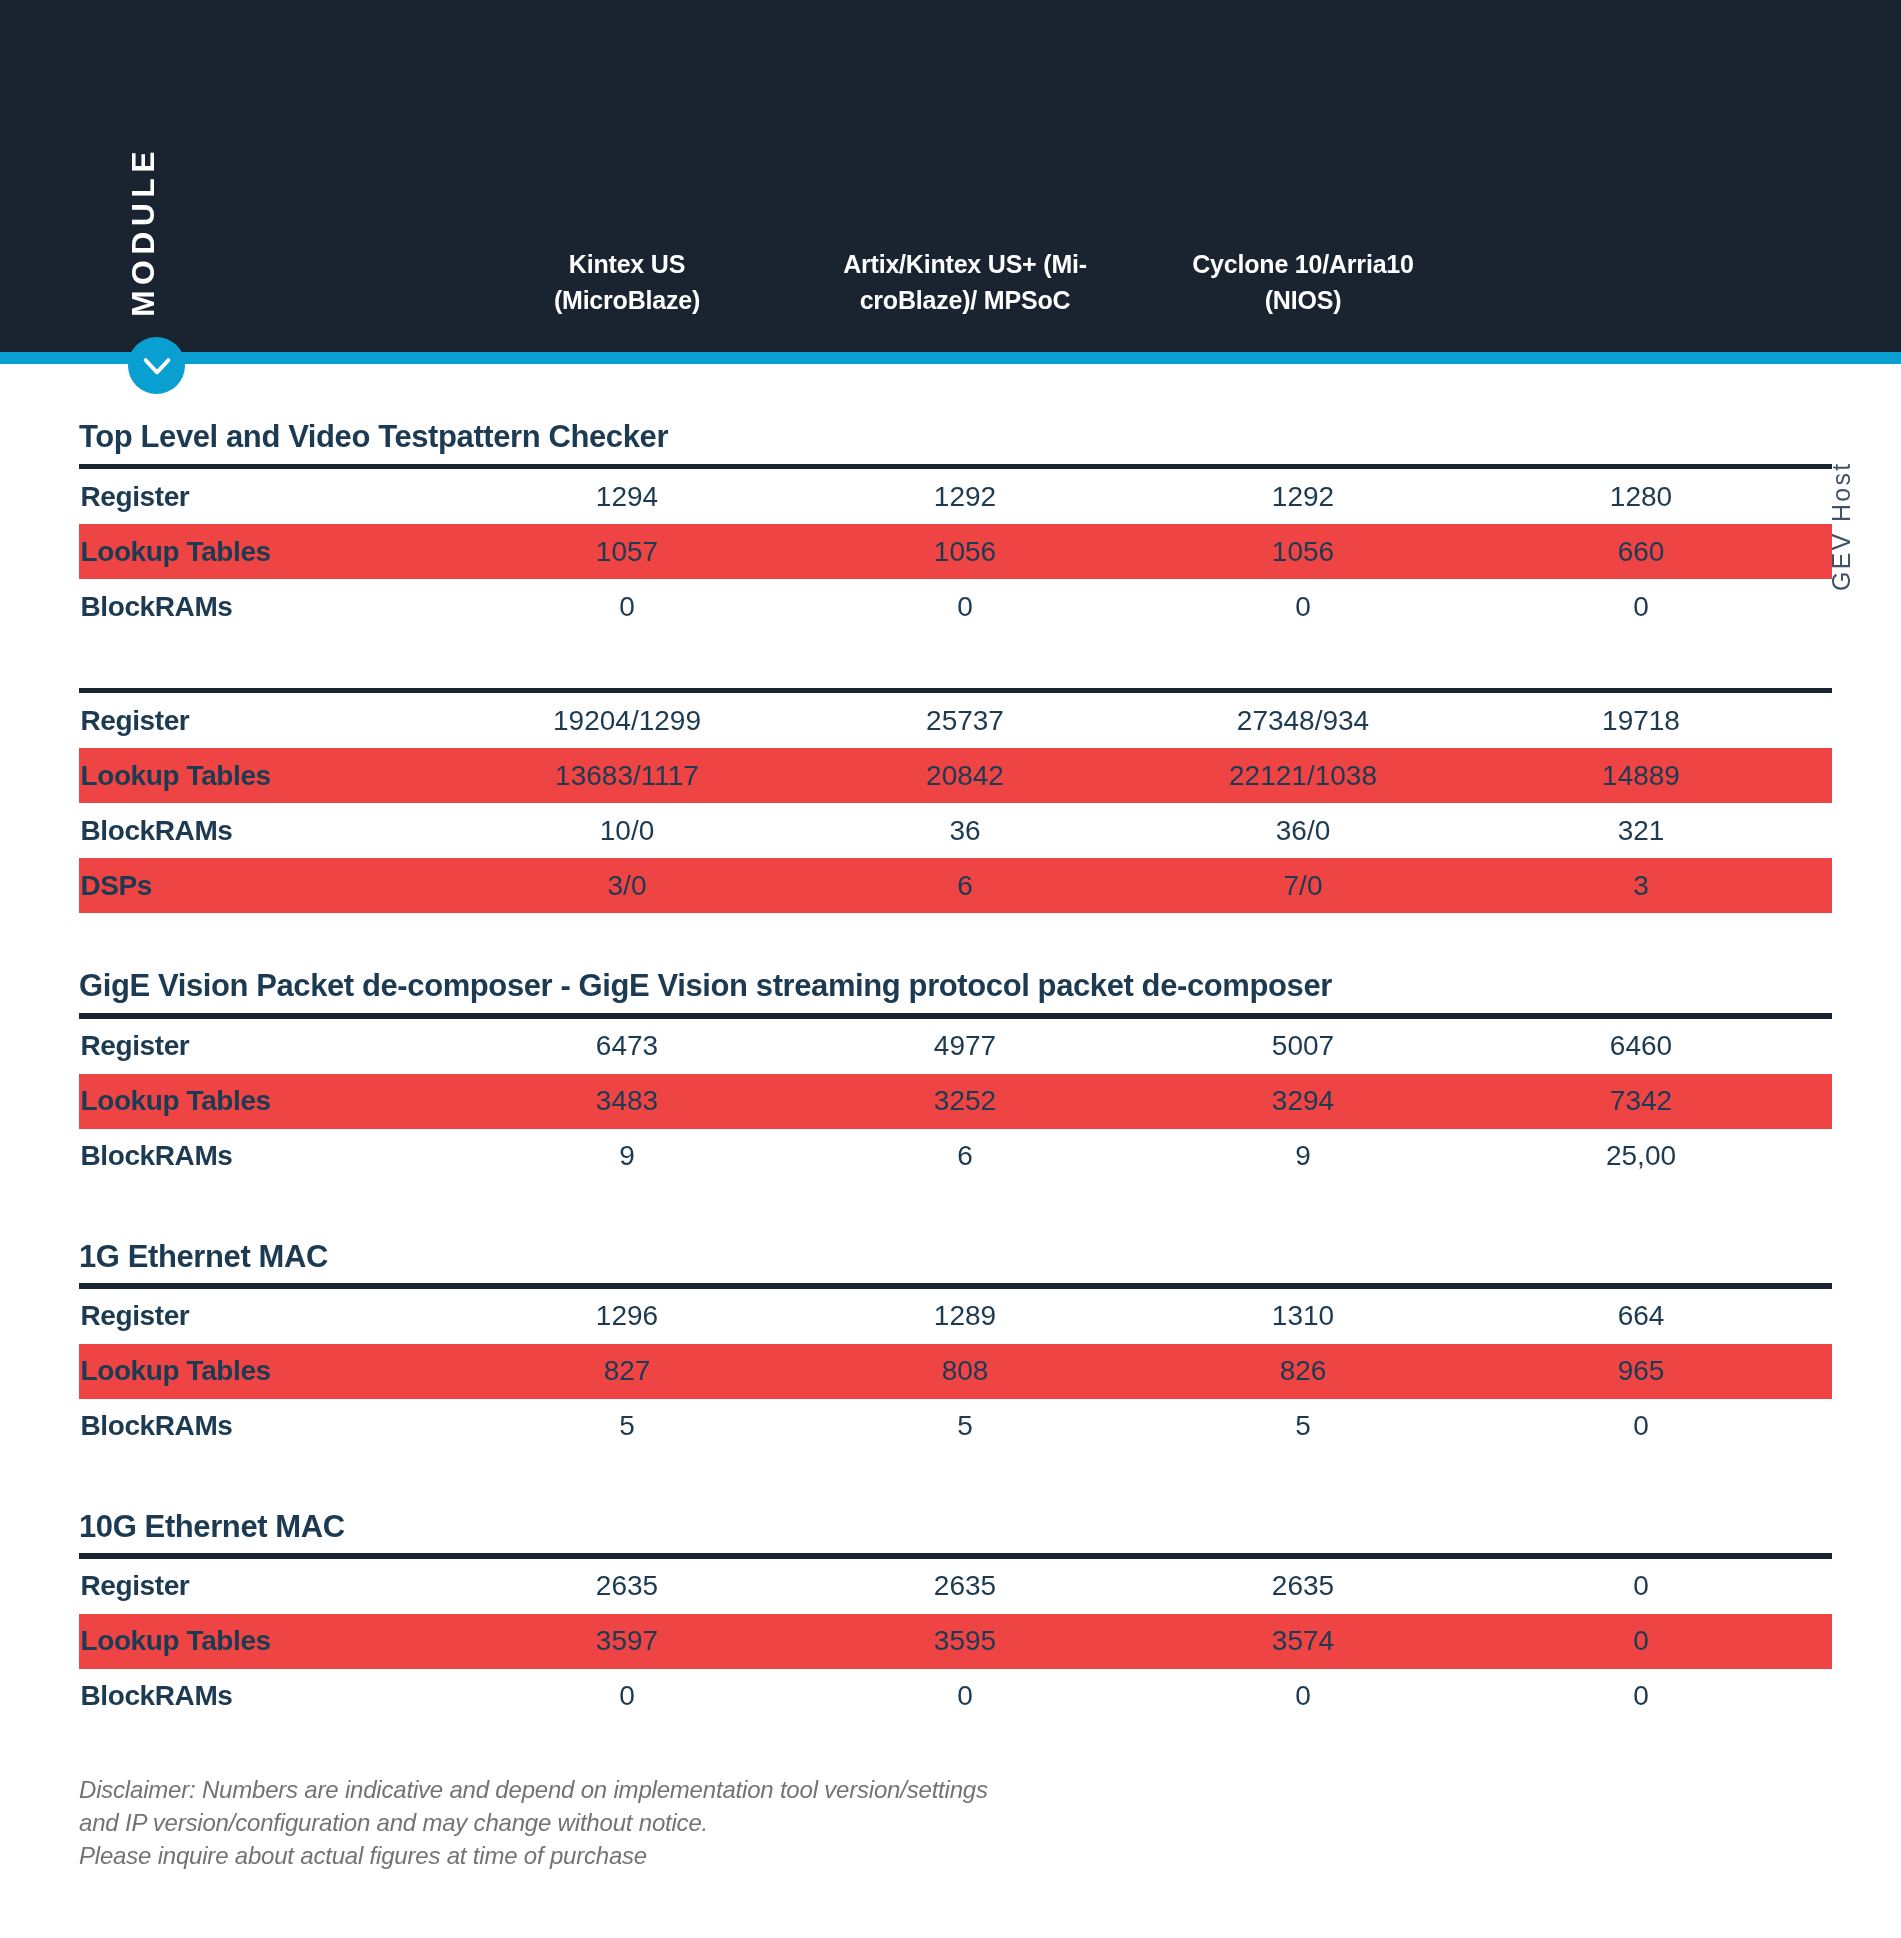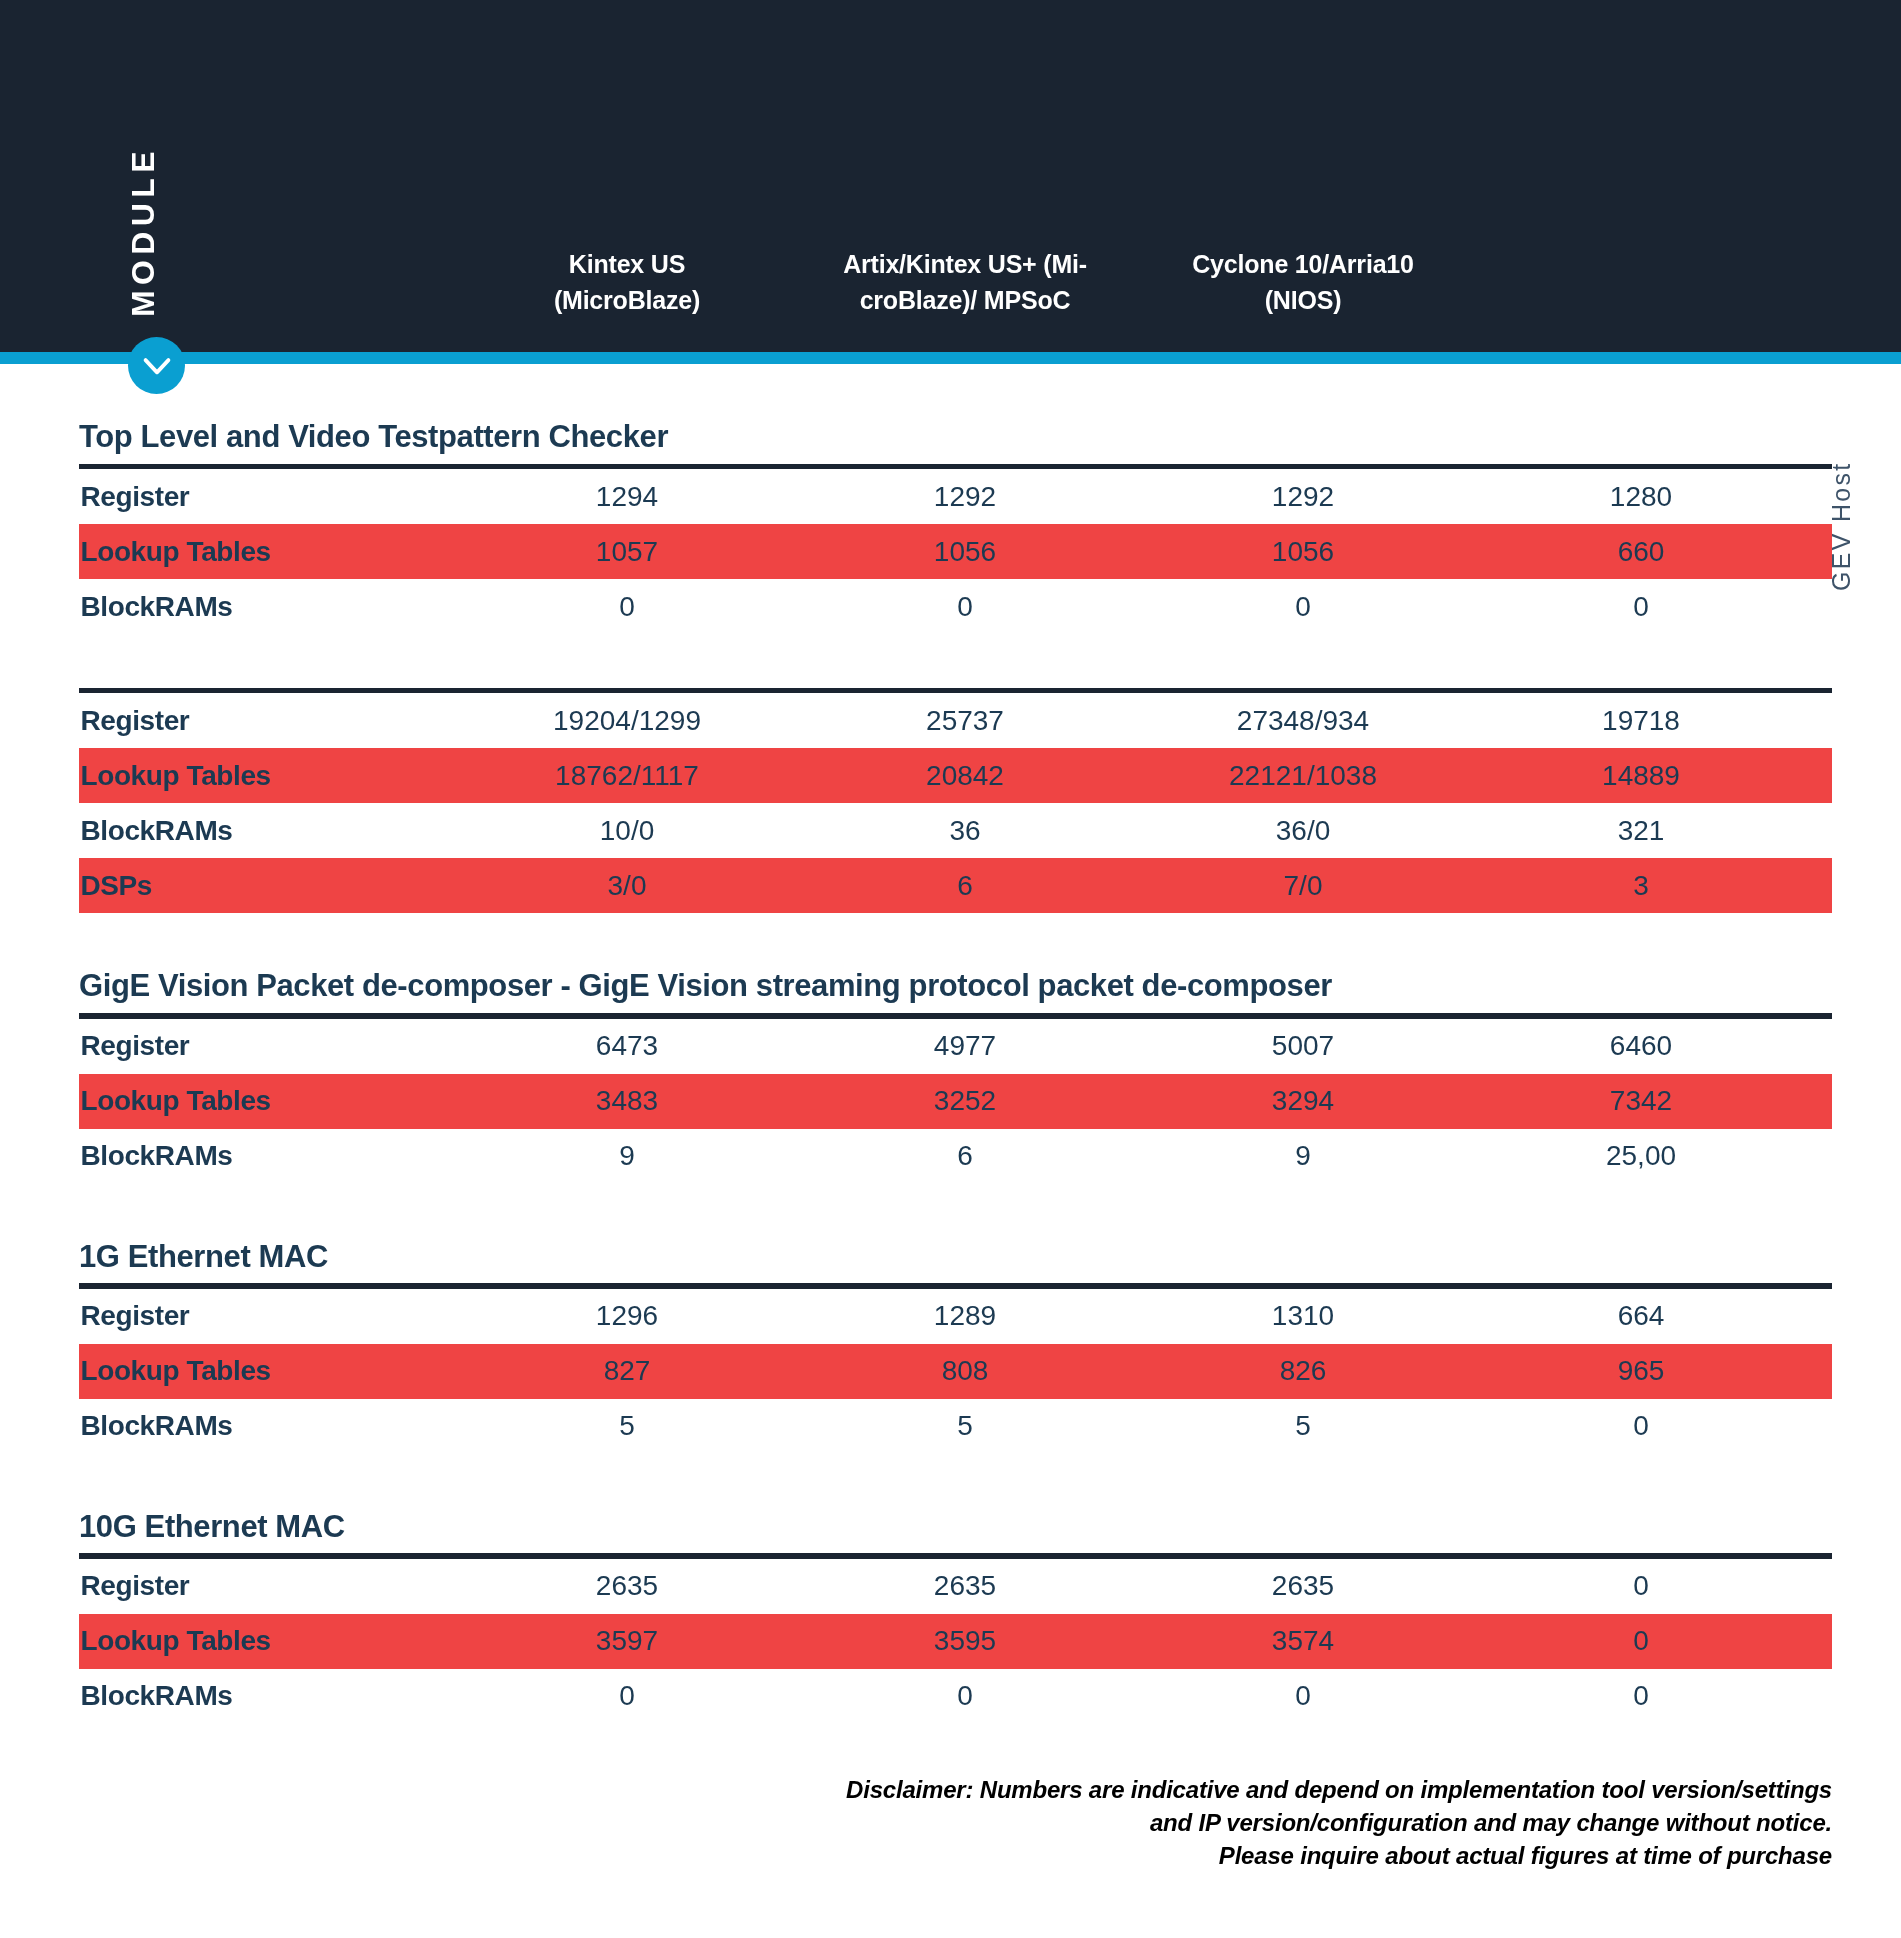--- a/index.html
+++ b/index.html
@@ -72,23 +72,23 @@
     width:379px; padding-left:1.5px; box-sizing:border-box;
     font-size:28px; font-weight:700; color:#1c3a52; letter-spacing:-0.4px;
   }
   .cell {
     width:338px; text-align:center;
     font-size:28px; font-weight:400; color:#1c3a52;
   }
 
   
   .disclaimer {
-    margin-top:49px; text-align:right;
-    font-size:24px; font-weight:700; font-style:italic;
-    color:#000000; line-height:33px; letter-spacing:-0.2px;
+    margin-top:49px; text-align:left;
+    font-size:24px; font-weight:400; font-style:italic;
+    color:#737373; line-height:33px; letter-spacing:-0.2px;
   }
 </style>
 </head>
 <body>
 
 <div class="page">
 
   <div class="header">
     <div class="module-label">MODULE</div>
 
@@ -147,21 +147,21 @@
         <div class="section-rule"></div>
         <div class="row">
           <div class="row-label">Register</div>
           <div class="cell">19204/1299</div>
           <div class="cell">25737</div>
           <div class="cell">27348/934</div>
           <div class="cell">19718</div>
         </div>
         <div class="row striped">
           <div class="row-label">Lookup Tables</div>
-          <div class="cell">18762/1117</div>
+          <div class="cell">13683/1117</div>
           <div class="cell">20842</div>
           <div class="cell">22121/1038</div>
           <div class="cell">14889</div>
         </div>
         <div class="row">
           <div class="row-label">BlockRAMs</div>
           <div class="cell">10/0</div>
           <div class="cell">36</div>
           <div class="cell">36/0</div>
           <div class="cell">321</div>

